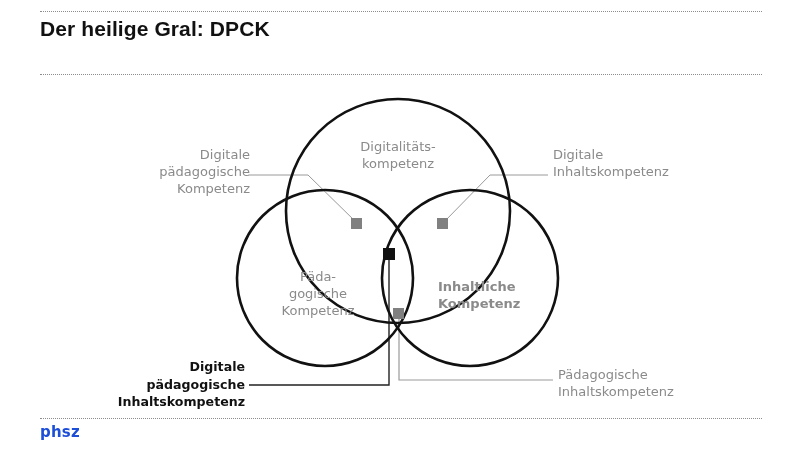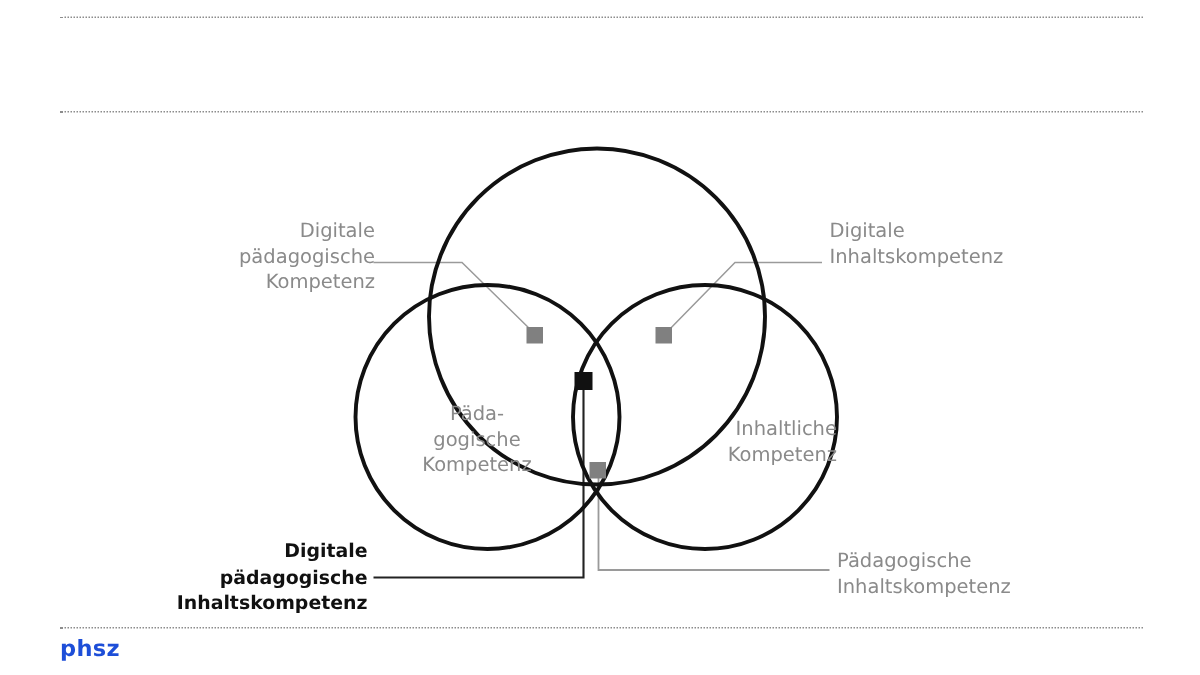--- a/index.html
+++ b/index.html
@@ -95,21 +95,22 @@
   #label-pedagogical {
     left: 258px;
     top: 268px;
     width: 120px;
     text-align: center;
   }
   #label-content {
     left: 438px;
     top: 278px;
     width: 120px;
-    text-align: right;
+    text-align: left;
+    font-weight: bold;
   }
   #label-pedagogical-content {
     left: 558px;
     top: 366px;
     width: 180px;
     text-align: left;
   }
   #label-digital-pedagogical-content {
     left: 103px;
     top: 358px;
@@ -121,20 +122,21 @@
     line-height: 17.5px;
   }
 </style>
 </head>
 <body>
 
 <div id="slide">
 
   <div class="rule" id="rule-top"></div>
 
+  <div id="page-title">Der heilige Gral: DPCK</div>
 
   <div class="rule" id="rule-under-title"></div>
 
   <svg id="venn-svg" viewBox="0 0 800 450">
 
     <polyline points="249,175 308,175 357,223" fill="none" stroke="#9a9a9a" stroke-width="1"></polyline>
 
     <polyline points="548,175 490,175 443,223" fill="none" stroke="#9a9a9a" stroke-width="1"></polyline>
 
     <polyline points="553,380 399,380 399,313" fill="none" stroke="#9a9a9a" stroke-width="1.2"></polyline>
@@ -151,20 +153,22 @@
     <rect x="383" y="248" width="12" height="12" fill="#111111"></rect>
   </svg>
 
   <div class="label" id="label-digital-pedagogical">Digitale
 pädagogische
 Kompetenz</div>
 
   <div class="label" id="label-digital-content">Digitale
 Inhaltskompetenz</div>
 
+  <div class="label inner" id="label-digitality">Digitalitäts-
+kompetenz</div>
 
   <div class="label inner" id="label-pedagogical">Päda-
 gogische
 Kompetenz</div>
 
   <div class="label inner" id="label-content">Inhaltliche
 Kompetenz</div>
 
   <div class="label" id="label-pedagogical-content">Pädagogische
 Inhaltskompetenz</div>

